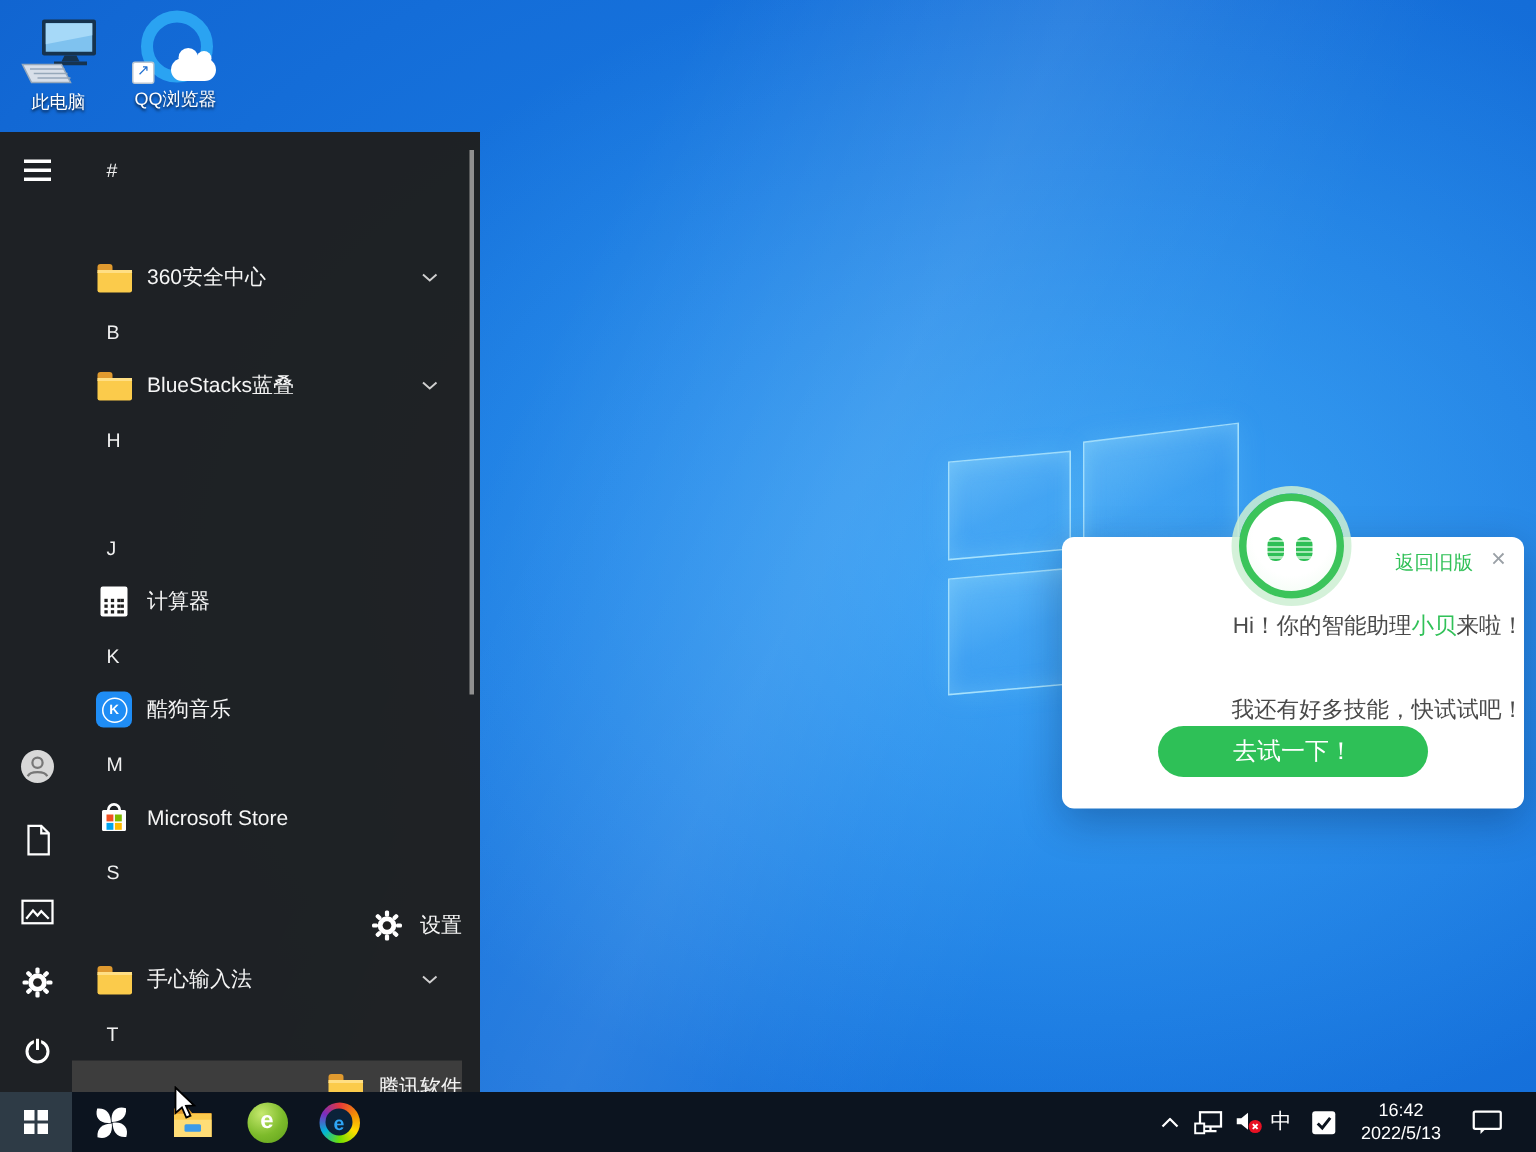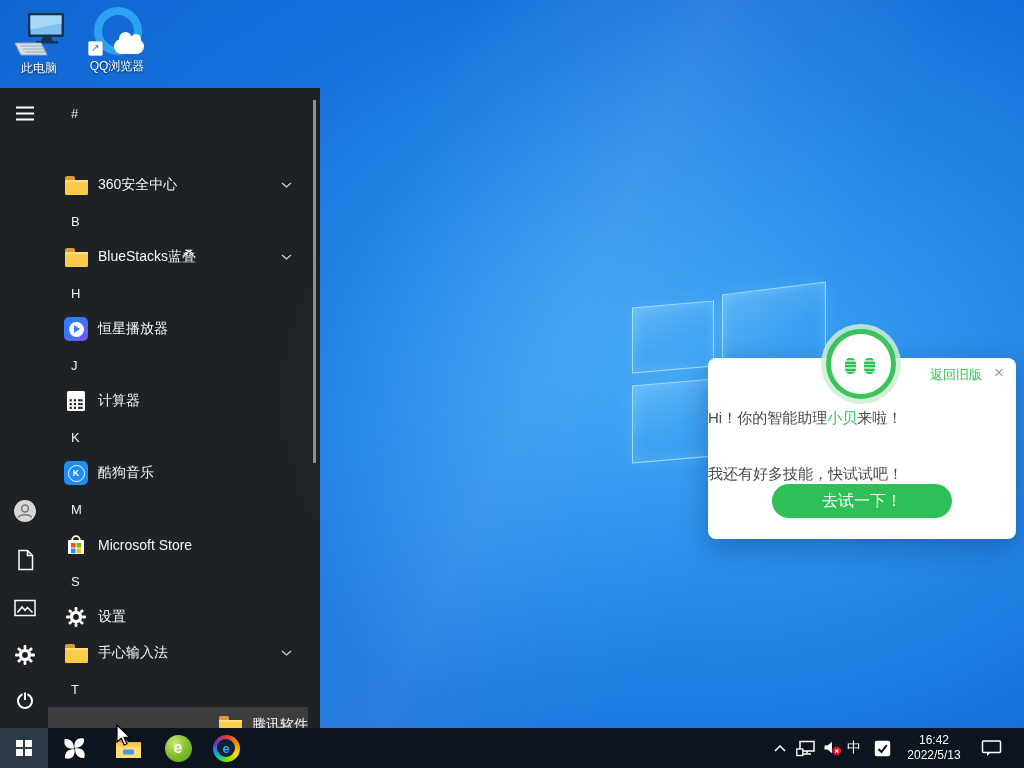--- a/index.html
+++ b/index.html
@@ -49,21 +49,21 @@
   .icon-hx .p{width:0;height:0;border-left:6px solid #3F79F3;border-top:4px solid transparent;border-bottom:4px solid transparent;margin-left:2px;}
   .icon-kg{width:24px;height:24px;border-radius:5px;background:#1F8DF5;display:flex;align-items:center;justify-content:center;}
   .icon-kg .c{width:15px;height:15px;border:1.6px solid #fff;border-radius:50%;display:flex;align-items:center;justify-content:center;
     font-size:9px;font-weight:bold;color:#fff;}
   .scrollbar{position:absolute;left:313px;top:12px;width:3px;height:363px;background:#909090;}
   
   .popup{position:absolute;left:708px;top:358px;width:308px;height:181px;background:#fff;border-radius:8px;
     box-shadow:0 8px 28px rgba(0,20,60,.30);z-index:8;}
   .backold{position:absolute;right:34px;top:8px;font-size:13px;color:#31C158;cursor:pointer;}
   .pclose{position:absolute;right:12px;top:6px;font-size:17px;color:#9aa0a6;cursor:pointer;line-height:18px;}
-  .pline{position:absolute;left:0;width:100%;text-align:left;font-size:15px;color:#4a4a4a;line-height:22px;}
+  .pline{position:absolute;left:0;width:100%;text-align:right;font-size:15px;color:#4a4a4a;line-height:22px;}
   .pline .hilite{color:#31C158;}
   .ptry{position:absolute;left:64px;top:126px;width:180px;height:34px;border-radius:17px;background:#2EC057;
     color:#fff;font-size:16px;display:flex;align-items:center;justify-content:center;cursor:pointer;}
   .mascot{position:absolute;left:826px;top:329px;width:60px;height:60px;background:radial-gradient(circle at 50% 40%,#ffffff 55%,#eefbf0);
     border:5px solid #3CC45B;border-radius:50%;box-shadow:0 0 0 5px rgba(205,238,210,.85);z-index:9;}
   .eye{position:absolute;top:24px;width:11px;height:16px;border-radius:5px;
     background:repeating-linear-gradient(180deg,#2FBF56 0px,#2FBF56 2.2px,#A8E8B6 2.2px,#A8E8B6 3.6px);}
   .eye.l{left:14px;} .eye.r{left:33px;}
   
   .taskbar{position:absolute;left:0;top:728px;width:1024px;height:40px;background:#0C141F;z-index:20;}
@@ -192,30 +192,20 @@
     </div>
     <div class="sm-row" style="top:151px;">
       <span class="islot">
           <span class="fold"></span>
         </span>
       <span class="lbl">BlueStacks蓝叠</span>
       <svg class="chev" width="11" height="6" viewBox="0 0 11 6">
         <polyline points="1,1 5.5,5 10,1" fill="none" stroke="#cfcfcf" stroke-width="1.3"></polyline>
         </svg>
     </div>
-    <div class="sm-row" style="top:223px;">
-      <span class="islot">
-          <span class="icon-hx">
-            <span class="c">
-              <span class="p"></span>
-            </span>
-          </span>
-        </span>
-      <span class="lbl">恒星播放器</span>
-    </div>
     <div class="sm-row" style="top:295px;">
       <span class="islot">
         <svg width="22" height="22" viewBox="0 0 22 22">
           <rect x="2" y="1" width="18" height="20" rx="1.5" fill="#fff"></rect>
           <g fill="#1F1F1F">
             <rect x="4.6" y="9.2" width="2.2" height="2.2"></rect>
               <rect x="8.9" y="9.2" width="2.2" height="2.2"></rect>
               <rect x="13.2" y="9.2" width="2.2" height="2.2"></rect>
               <rect x="17.5" y="9.2" width="0" height="0"></rect>
               <rect x="15.4" y="9.2" width="2.2" height="2.2" transform="translate(0 0)"></rect>
@@ -246,21 +236,21 @@
           <path d="M8.2 7 a3.8 3.8 0 0 1 7.6 0" stroke="#fff" stroke-width="1.8" fill="none"></path>
           <rect x="4" y="7" width="16" height="14" rx="1" fill="#fff"></rect>
           <rect x="7" y="10" width="4.6" height="4.6" fill="#F25022"></rect>
           <rect x="12.6" y="10" width="4.6" height="4.6" fill="#7FBA00"></rect>
           <rect x="7" y="15.6" width="4.6" height="4.6" fill="#00A4EF"></rect>
           <rect x="12.6" y="15.6" width="4.6" height="4.6" fill="#FFB900"></rect>
         </svg>
       </span>
       <span class="lbl">Microsoft Store</span>
     </div>
-    <div class="sm-row" style="top:511px;">
+    <div class="sm-row" style="top:511px;justify-content:flex-end;">
       <span class="islot">
         <svg width="22" height="22" viewBox="0 0 22 22">
           <g fill="#fff">
             <rect x="9.6" y="1" width="2.8" height="4" rx="1"></rect>
             <rect x="9.6" y="1" width="2.8" height="4" rx="1" transform="rotate(45 11 11)"></rect>
             <rect x="9.6" y="1" width="2.8" height="4" rx="1" transform="rotate(90 11 11)"></rect>
             <rect x="9.6" y="1" width="2.8" height="4" rx="1" transform="rotate(135 11 11)"></rect>
             <rect x="9.6" y="1" width="2.8" height="4" rx="1" transform="rotate(180 11 11)"></rect>
             <rect x="9.6" y="1" width="2.8" height="4" rx="1" transform="rotate(225 11 11)"></rect>
             <rect x="9.6" y="1" width="2.8" height="4" rx="1" transform="rotate(270 11 11)"></rect>

